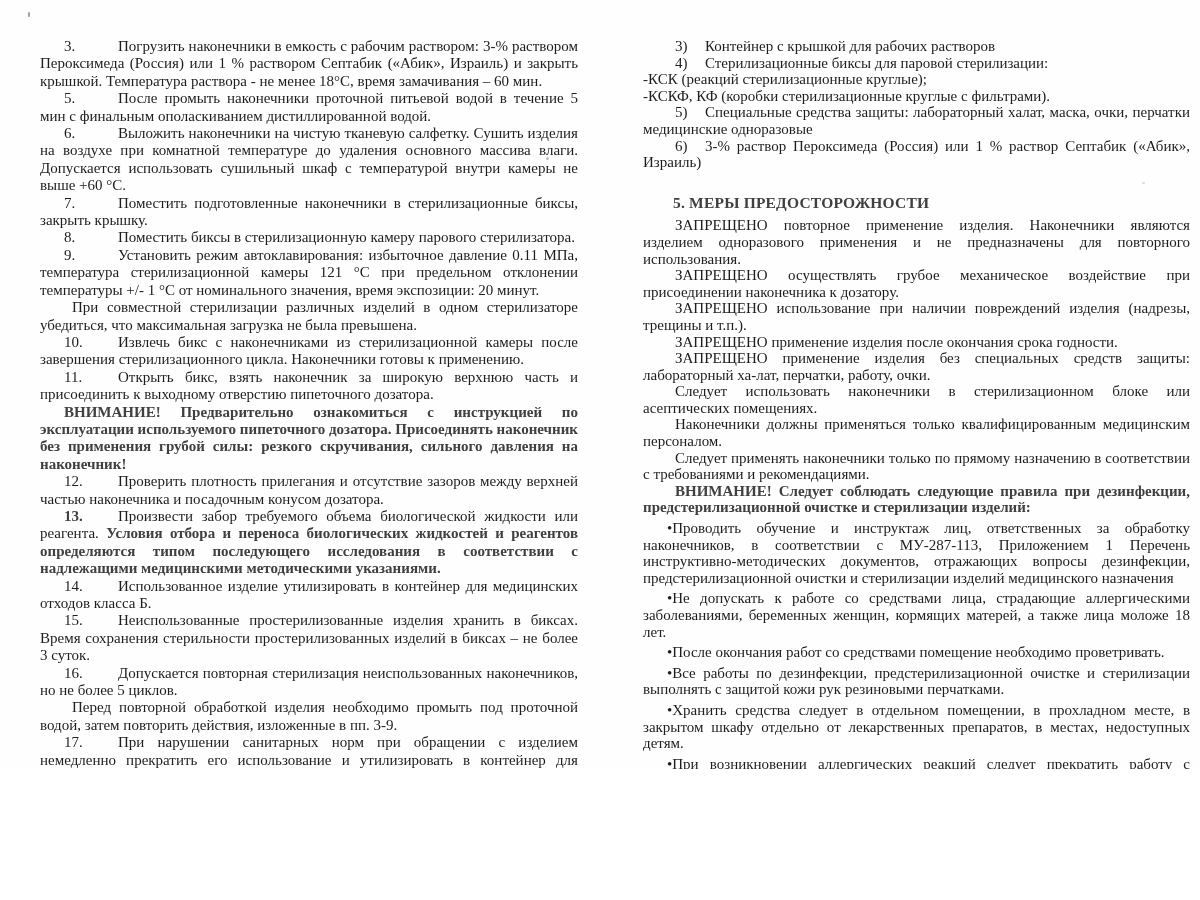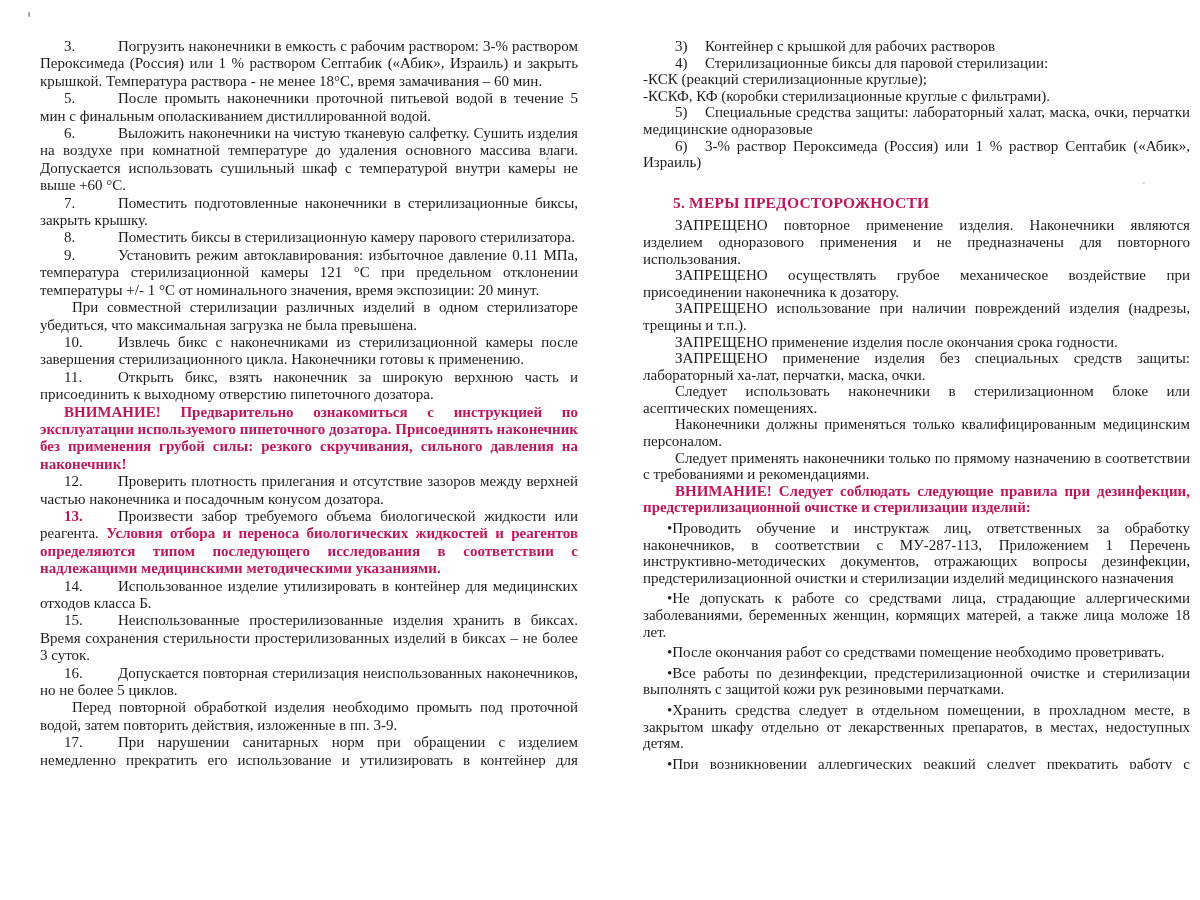--- a/index.html
+++ b/index.html
@@ -7,21 +7,21 @@
         font-family:"Liberation Serif","DejaVu Serif",serif;color:#1d1d1d;}
   .col{position:absolute;top:38px;text-align:justify;font-size:15px;}
   #left-col{left:40px;width:538px;line-height:17.4px;}
   #right-col{left:643px;width:547px;line-height:16.6px;}
   p.para{margin:0;text-indent:24px;}
   #right-col p.para{text-indent:32px;}
   #left-col .plain{text-indent:32px;}
   #right-col .plain{text-indent:28px;}
   .flush{text-indent:0 !important;}
   .bullet{text-indent:24px !important;margin-top:4px !important;}
-  .bold,.heading,.b{font-weight:bold;color:#be185d;}
+  .bold,.heading,.b{font-weight:bold;color:#404040;}
   .heading{margin-top:24px !important;margin-bottom:6px !important;text-indent:30px !important;
            font-size:15.5px;letter-spacing:0.2px;text-align:left;}
   .pnum{display:inline-block;width:54px;text-indent:0;}
   .pnum-sm{display:inline-block;width:30px;text-indent:0;}
   .page-num{position:absolute;font-size:15px;color:#222;}
   #page-num-left{left:478px;top:847px;}
   #page-num-right{left:1072px;top:847px;}
   .speck{position:absolute;background:#9a9a9a;border-radius:50%;opacity:.65;}
   #speck1{left:28px;top:12px;width:2px;height:5px;border-radius:1px;background:#707070;}
   #speck2{left:546px;top:157px;width:3px;height:3px;}
@@ -58,21 +58,21 @@
       <p class="para num-sm"><span class="pnum-sm">4)</span>Стерилизационные биксы для паровой стерилизации:</p>
       <p class="para flush">-КСК (реакций стерилизационные круглые);</p>
       <p class="para flush">-КСКФ, КФ (коробки стерилизационные круглые с фильтрами).</p>
       <p class="para num-sm"><span class="pnum-sm">5)</span>Специальные средства защиты: лабораторный халат, маска, очки, перчатки медицинские одноразовые</p>
       <p class="para num-sm"><span class="pnum-sm">6)</span>3-% раствор Пероксимеда (Россия) или 1 % раствор Септабик («Абик», Израиль)</p>
       <p class="para heading">5. МЕРЫ ПРЕДОСТОРОЖНОСТИ</p>
       <p class="para plain">ЗАПРЕЩЕНО повторное применение изделия. Наконечники являются изделием одноразового применения и не предназначены для повторного использования.</p>
       <p class="para plain">ЗАПРЕЩЕНО осуществлять грубое механическое воздействие при присоединении наконечника к дозатору.</p>
       <p class="para plain">ЗАПРЕЩЕНО использование при наличии повреждений изделия (надрезы, трещины и т.п.).</p>
       <p class="para plain">ЗАПРЕЩЕНО применение изделия после окончания срока годности.</p>
-      <p class="para plain">ЗАПРЕЩЕНО применение изделия без специальных средств защиты: лабораторный ха-лат, перчатки, маска, очки.</p>
+      <p class="para plain">ЗАПРЕЩЕНО применение изделия без специальных средств защиты: лабораторный ха-лат, перчатки, работу, очки.</p>
       <p class="para plain">Следует использовать наконечники в стерилизационном блоке или асептических помещениях.</p>
       <p class="para plain">Наконечники должны применяться только квалифицированным медицинским персоналом.</p>
       <p class="para plain">Следует применять наконечники только по прямому назначению в соответствии с требованиями и рекомендациями.</p>
       <p class="para bold">ВНИМАНИЕ! Следует соблюдать следующие правила при дезинфекции, предстерилизационной очистке и стерилизации изделий:</p>
       <p class="para bullet">•Проводить обучение и инструктаж лиц, ответственных за обработку наконечников, в соответствии с МУ-287-113, Приложением 1 Перечень инструктивно-методических документов, отражающих вопросы дезинфекции, предстерилизационной очистки и стерилизации изделий медицинского назначения</p>
       <p class="para bullet">•Не допускать к работе со средствами лица, страдающие аллергическими заболеваниями, беременных женщин, кормящих матерей, а также лица моложе 18 лет.</p>
       <p class="para bullet">•После окончания работ со средствами помещение необходимо проветривать.</p>
       <p class="para bullet">•Все работы по дезинфекции, предстерилизационной очистке и стерилизации выполнять с защитой кожи рук резиновыми перчатками.</p>
       <p class="para bullet">•Хранить средства следует в отдельном помещении, в прохладном месте, в закрытом шкафу отдельно от лекарственных препаратов, в местах, недоступных детям.</p>
       <p class="para bullet">•При возникновении аллергических реакций следует прекратить работу с наконечниками и проконсультироваться со специалистом.</p>

